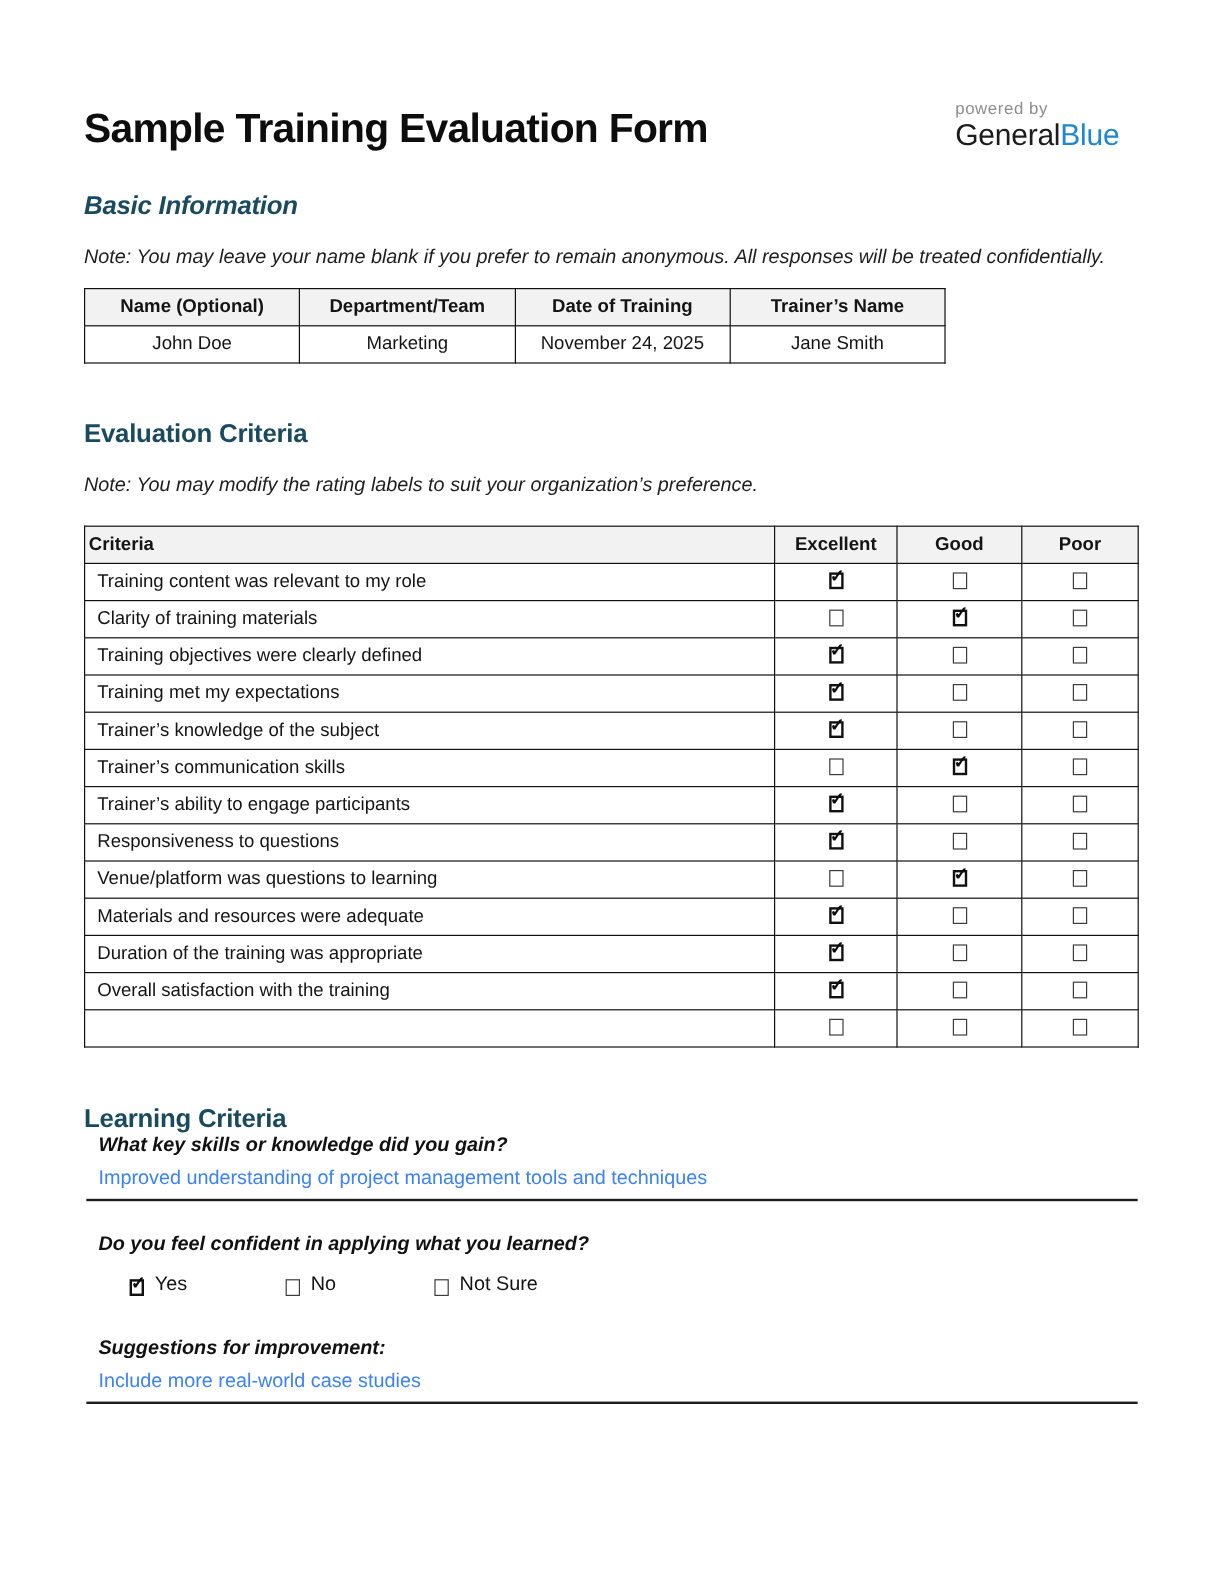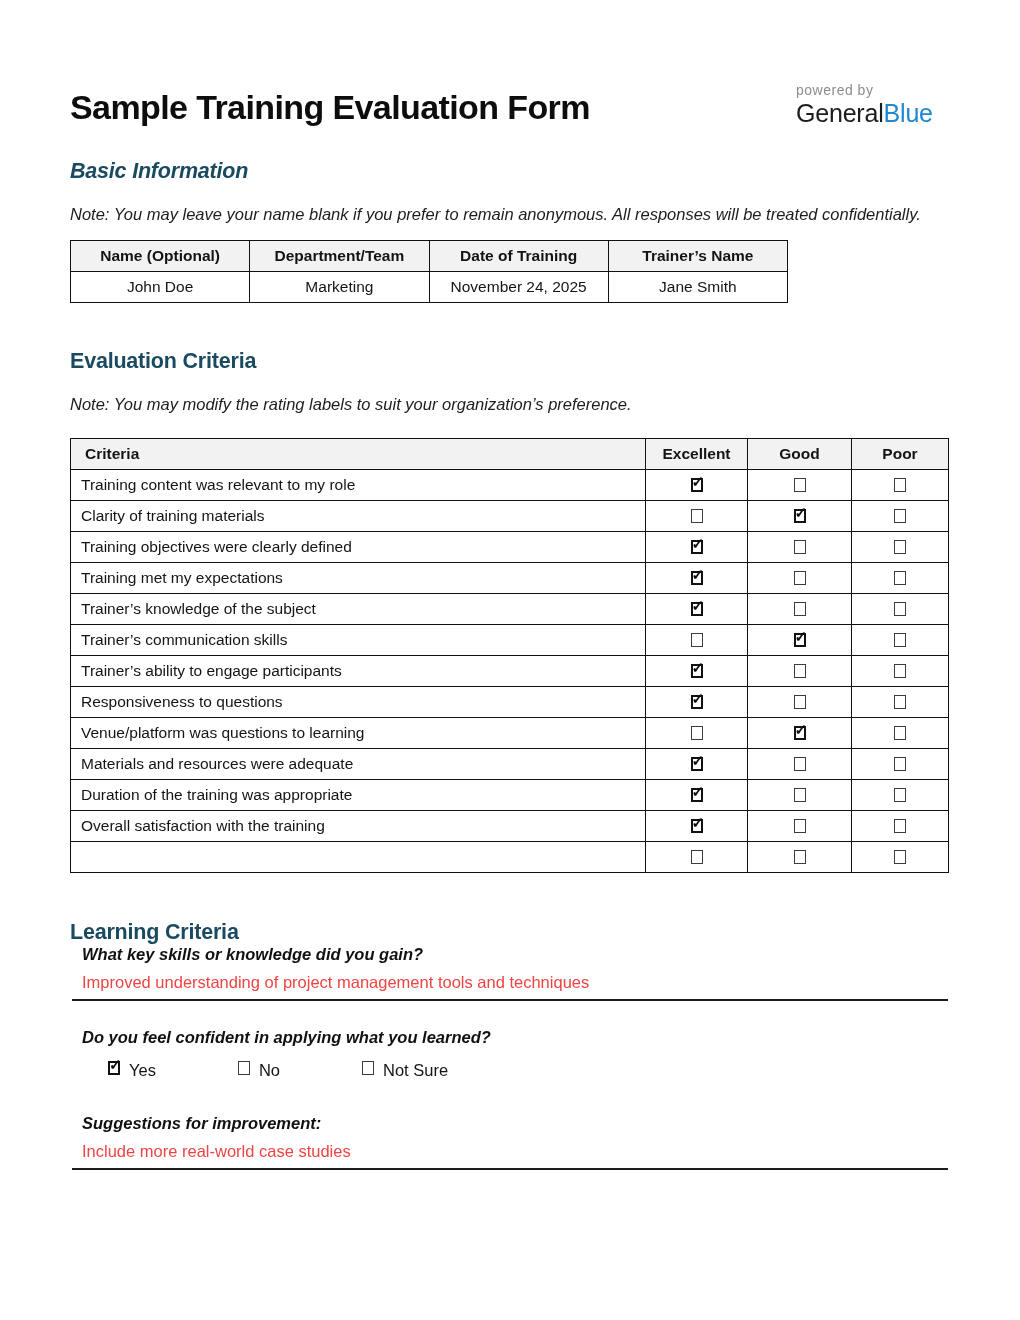--- a/index.html
+++ b/index.html
@@ -42,21 +42,21 @@
 
   
   table { border-collapse: collapse; width: 718px; table-layout: fixed; }
   th, td { border: 1.5px solid #111; font-size: 15.5px; color: #141414; }
   thead th { background: #f2f2f2; font-weight: 700; text-align: center; height: 31px; }
   .info-table { margin-top: 12px; }
   .info-table th { width: 25%; }
   .info-table td { text-align: center; height: 31px; background: #fff; }
 
   .criteria-table { margin-top: 20px; }
-  .criteria-table th.col-criteria { text-align: left; padding-left: 14px; width: 575px; }
+  .criteria-table th.col-criteria { text-align: left; padding-left: 3px; width: 575px; }
   .criteria-table th.col-excellent { width: 102px; }
   .criteria-table th.col-good { width: 104px; }
   .criteria-table th.col-poor { width: 97px; }
   .criteria-table td { height: 31px; }
   .criteria-table td.c-label { padding-left: 10px; text-align: left; }
   .criteria-table td.c-box { text-align: center; }
 
   
   .cb {
     display: inline-block; width: 12px; height: 14px;
@@ -73,25 +73,25 @@
   
   .qa { margin-left: 2px; width: 876px; }
   .q {
     font-size: 16.5px; font-weight: 700; font-style: italic;
     color: #111; padding-left: 10px;
   }
   .qa-skills .q { }
   .answer-line {
     margin-top: 9px; padding: 0 0 7px 10px;
     border-bottom: 2px solid #1c1c1c;
-    font-size: 16.5px; color: #ef4444;
+    font-size: 16.5px; color: #3b82f6;
   }
   .qa-confidence .q { margin-top: 27px; }
   .options { display: flex; gap: 56px; margin-top: 14px; padding-left: 10px; }
-  .opt { display: inline-flex; align-items: flex-start; gap: 9px; font-size: 16.5px; color: #141414; padding-left: 26px; }
+  .opt { display: inline-flex; align-items: flex-end; gap: 9px; font-size: 16.5px; color: #141414; padding-left: 26px; }
   .qa-suggestions .q { margin-top: 34px; }
 </style>
 </head>
 <body>
 
 <div class="page">
 
   <header class="doc-header">
     <h1 class="title">Sample Training Evaluation Form</h1>
     <div class="logo">

